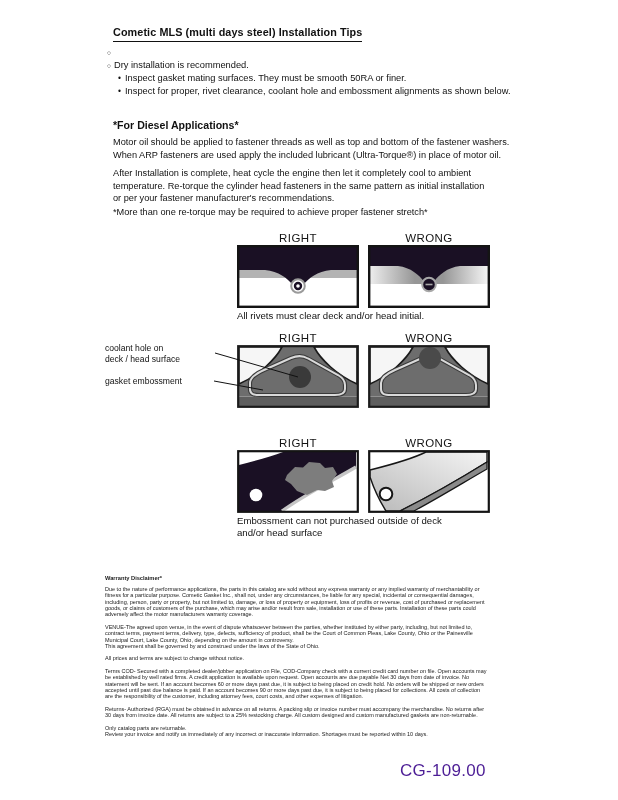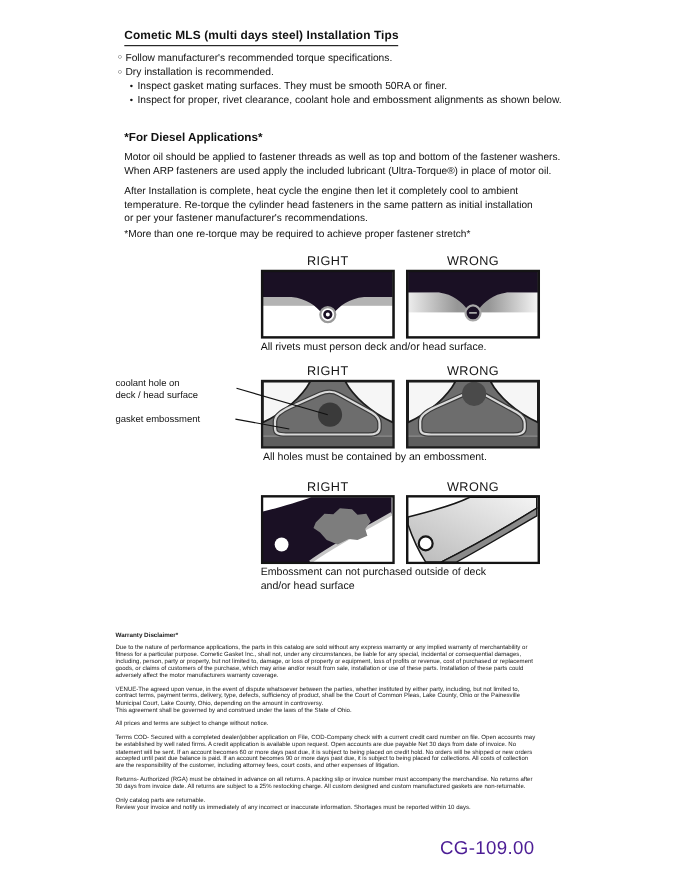--- a/index.html
+++ b/index.html
@@ -21,21 +21,21 @@
   .bullet-row.sub { margin-left:11px; }
   .bullet-row.sub .b-icon { font-size:8.5px; }
 
   .diesel-h { position:absolute; left:113px; top:119px; font-size:10.6px; font-weight:bold; }
   .para {
     position:absolute; left:113px; width:424px;
     font-size:9.2px; line-height:12.7px; white-space:pre-line;
   }
 
   .fig { position:absolute; left:237px; width:254px; }
-  .fig-pair { display:flex; gap:9px;justify-content:space-between; }
+  .fig-pair { display:flex; gap:9px; }
   .fig-col { width:122px; }
   .fig-label { text-align:center; font-size:11.5px; line-height:14px; letter-spacing:0.4px; color:#141414; }
   svg.fig-box { display:block; width:122px; height:63px; }
   .fig-caption { font-size:9.6px; line-height:12px; margin-top:2px; white-space:pre-line; color:#111; }
 
   .callout {
     position:absolute; font-size:8.6px; line-height:10.6px;
     white-space:pre-line; color:#111;
   }
   .leader-overlay { position:absolute; left:0; top:330px; width:618px; height:95px; pointer-events:none; }
@@ -50,21 +50,20 @@
 </head>
 <body>
 
 <div class="page">
 
   <h1 class="title">Cometic MLS (multi days steel) Installation Tips</h1>
 
   <div class="bullets">
     <div class="bullet-row">
       <span class="b-icon">○</span>
-      <span>Follow manufacturer's recommended torque specifications.</span>
     </div>
     <div class="bullet-row">
       <span class="b-icon">○</span>
       <span>Dry installation is recommended.</span>
     </div>
     <div class="bullet-row sub">
       <span class="b-icon">•</span>
       <span>Inspect gasket mating surfaces.  They must be smooth 50RA or finer.</span>
     </div>
     <div class="bullet-row sub">
@@ -107,21 +106,21 @@
           </defs>
           <rect x="1" y="1" width="120" height="61" fill="#ffffff"></rect>
           <rect x="2" y="21" width="118" height="18" fill="url(#g1w)"></rect>
           <path d="M2,2 H120 V21 H92 C79,22.5 71,30 66,36.5 C63,41 62.5,45.5 61,45.5 C59.5,45.5 59,41 56,36.5 C51,30 43,22.5 30,21 H2 Z" fill="var(--diagram-dark,#1a1024)"></path>
           <circle cx="61" cy="39.5" r="6.8" fill="var(--diagram-dark,#1a1024)" stroke="#a8a8a8" stroke-width="2"></circle>
           <line x1="57.5" y1="39.5" x2="64.5" y2="39.5" stroke="#a8a8a8" stroke-width="1.6"></line>
           <rect x="1.2" y="1.2" width="119.6" height="60.6" fill="none" stroke="#141414" stroke-width="2.4"></rect>
         </svg>
       </div>
     </div>
-    <div class="fig-caption">All rivets must person deck and/or head surface.</div>
+    <div class="fig-caption">All rivets must clear deck and/or head initial.</div>
   </div>
 
   <div class="fig" style="top:331px">
     <div class="fig-pair">
       <div class="fig-col">
         <div class="fig-label">RIGHT</div>
         <svg class="fig-box" viewBox="0 0 122 63">
           <rect x="1" y="1" width="120" height="61" fill="var(--diagram-gray-bg,#6d6d6d)"></rect>
           <rect x="2" y="51" width="118" height="10" fill="#5e5e5e"></rect>
           <line x1="2" y1="51.5" x2="120" y2="51.5" stroke="#8f8f8f" stroke-width="1.2"></line>
@@ -141,21 +140,20 @@
           <line x1="2" y1="51.5" x2="120" y2="51.5" stroke="#8f8f8f" stroke-width="1.2"></line>
           <path d="M2,2 H45 C38,15 22,30 2,39 Z" fill="#f6f6f6" stroke="#1b1b1b" stroke-width="1.6" stroke-linejoin="round"></path>
           <path d="M120,2 H77 C84,15 100,30 120,39 Z" fill="#f6f6f6" stroke="#1b1b1b" stroke-width="1.6" stroke-linejoin="round"></path>
           <path d="M13,44 L13,38 C13,33 18,29 27,25 L54,13 C60,10.5 66,10.5 71,13.5 L101,30 C106,33 108,36 108,40 L108,44 C108,48 104,50 98,50 L23,50 C16,50 13,49 13,44 Z" fill="none" stroke="#3a3a3a" stroke-width="4.2"></path>
           <path d="M13,44 L13,38 C13,33 18,29 27,25 L54,13 C60,10.5 66,10.5 71,13.5 L101,30 C106,33 108,36 108,40 L108,44 C108,48 104,50 98,50 L23,50 C16,50 13,49 13,44 Z" fill="none" stroke="var(--emboss-light,#d9d9d9)" stroke-width="2"></path>
           <circle cx="62" cy="13" r="11" fill="#4a4a4a"></circle>
           <rect x="1.2" y="1.2" width="119.6" height="60.6" fill="none" stroke="#1b1b1b" stroke-width="2.2"></rect>
         </svg>
       </div>
     </div>
-    <div class="fig-caption" style="margin-left:2px">All holes must be contained by an embossment.</div>
   </div>
 
   <div class="callout" style="top:343px; left:105px; width:108px;">coolant hole on
 deck / head surface</div>
   <div class="callout" style="top:376px; left:105px; width:108px;">gasket embossment</div>
   <svg class="leader-overlay">
     <line x1="215" y1="23" x2="298" y2="47"></line>
     <line x1="214" y1="51" x2="263" y2="60"></line>
   </svg>
 

